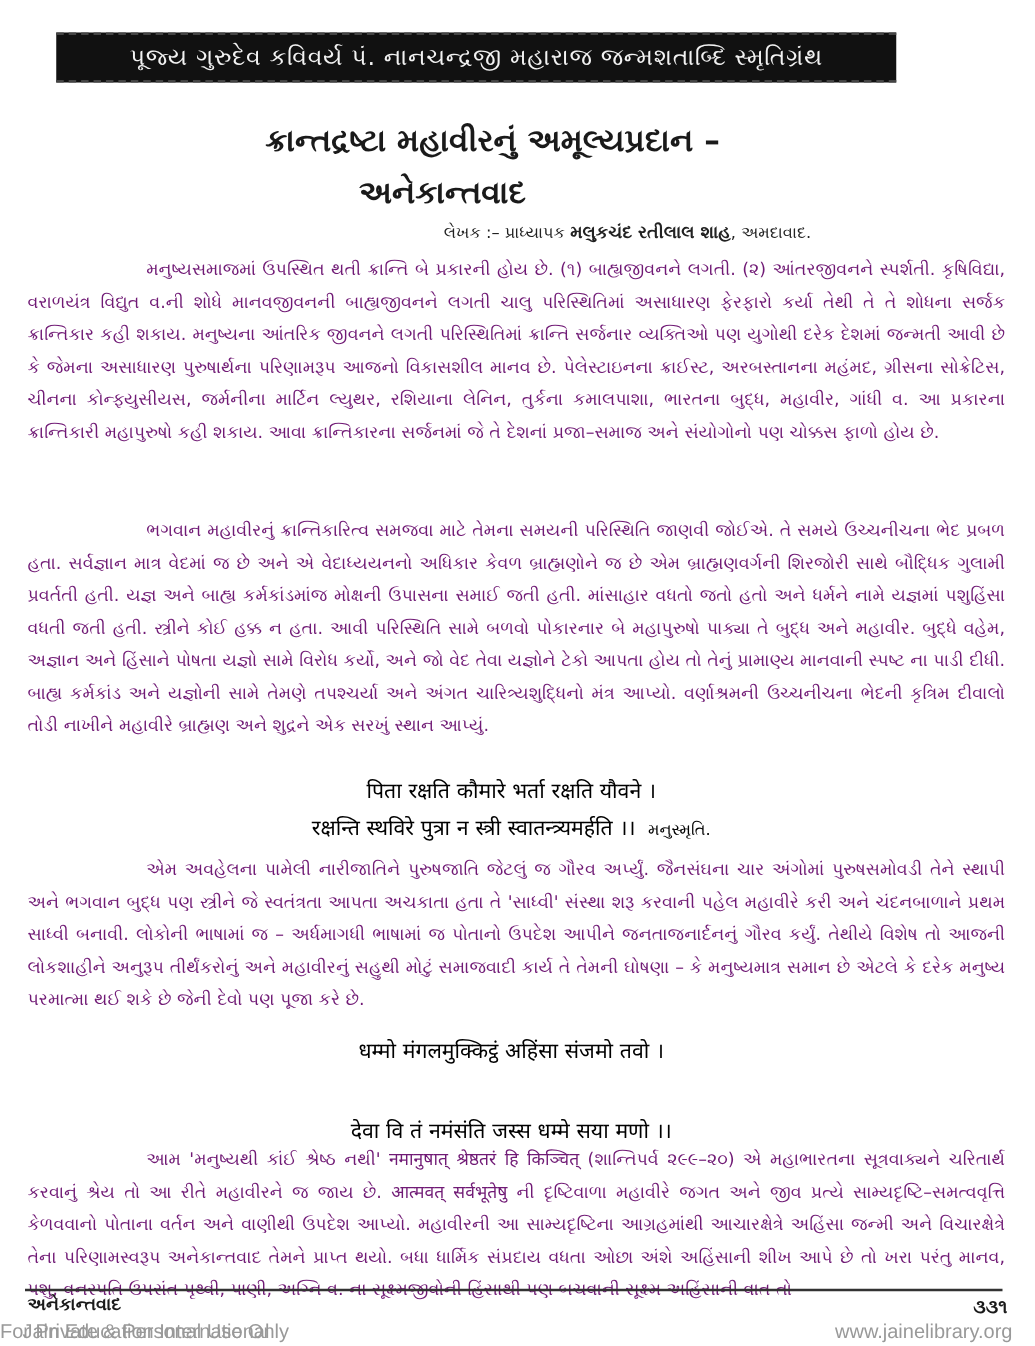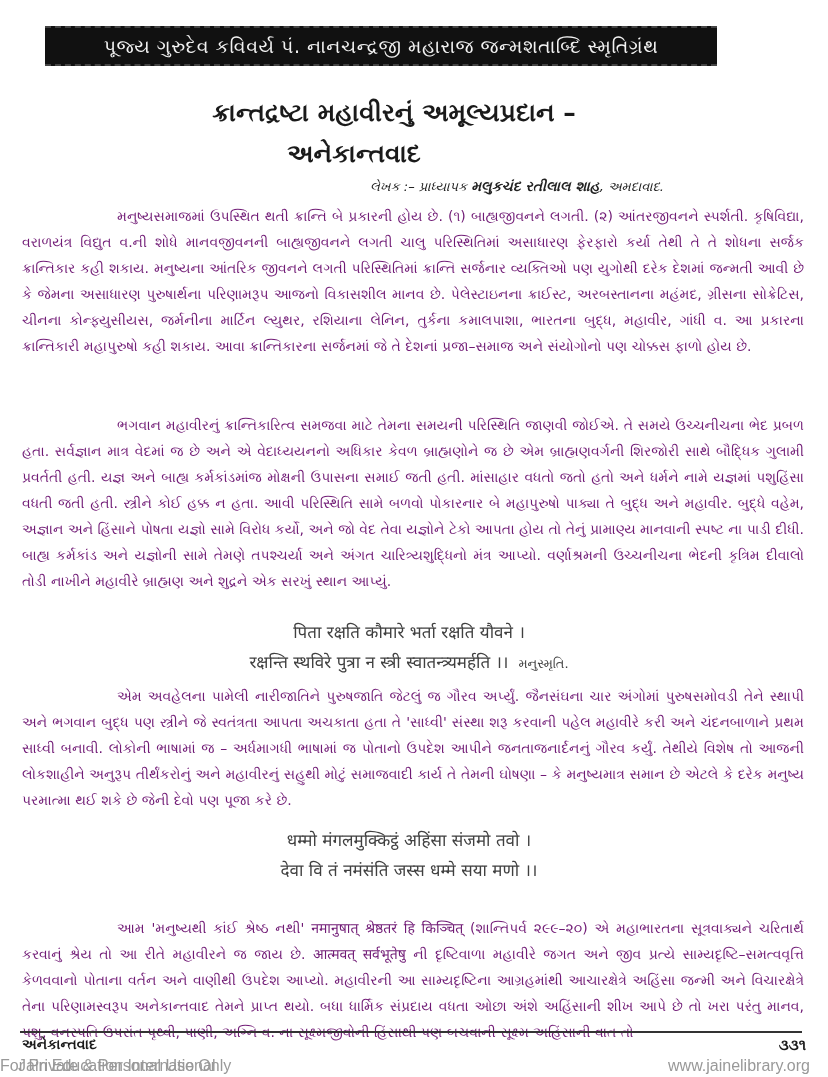--- a/index.html
+++ b/index.html
@@ -15,31 +15,31 @@
     border-top: 2px dashed #444; border-bottom: 2px dashed #444;
     box-sizing: border-box;
   }
   .title {
     position: absolute; left: 0; width: 828px; text-align: center;
     font-size: 25px; font-weight: bold; color: #1a1a1a;
   }
   .title.t1 { top: 98px; left: -20px; }
   .title.t2 { top: 139px; left: -60px; }
   .byline {
-    position: absolute; left: 370px; top: 178px; font-size: 13px; color: #222; font-style: italic;
+    position: absolute; left: 355px; top: 178px; font-size: 13px; color: #222;
   }
   .byline b { font-size: 14px; }
   .para {
     position: absolute; left: 22px; width: 782px;
     font-size: 14px; line-height: 26px; text-align: justify; color: #701a75;
   }
   .para .indent { display: inline-block; width: 95px; }
   .verse {
     position: absolute; left: 0; width: 818px; text-align: center;
-    font-family: "DejaVu Serif", serif; font-size: 17px; color: #404040;
+    font-family: "DejaVu Serif", serif; font-size: 17px; color: #000000;
   }
   .verse .src { font-family: "DejaVu Sans", sans-serif; font-size: 13px; margin-left: 10px; text-align: right; }
   .rule {
     position: absolute; left: 20px; width: 782px; top: 1031px;
     border-top: 2px solid #333;
   }
   .footer-title { position: absolute; left: 22px; top: 1036px; font-size: 14px; font-weight: bold; }
   .page-num { position: absolute; right: 22px; top: 1036px; font-size: 15px; font-weight: bold; }
   .wm { position: absolute; top: 1057px; font-family: "Liberation Sans", sans-serif; font-size: 16px; color: #999; }
   .wm.l { left: 18px; } .wm.c { left: 0; width: 728px; text-align: left; } .wm.r { right: 18px; }
@@ -68,21 +68,21 @@
 <div class="verse" style="top:620px;">पिता रक्षति कौमारे भर्ता रक्षति यौवने ।</div>
 <div class="verse" style="top:650px;">
   <span>रक्षन्ति स्थविरे पुत्रा न स्त्री स्वातन्त्र्यमर्हति ।।</span><span class="src">મનુસ્મૃતિ.</span>
 </div>
 
 <div class="para" style="top:683px;">
   <span class="indent"></span><span>એમ અવહેલના પામેલી નારીજાતિને પુરુષજાતિ જેટલું જ ગૌરવ અર્પ્યું. જૈનસંઘના ચાર અંગોમાં પુરુષસમોવડી તેને સ્થાપી અને ભગવાન બુદ્ધ પણ સ્ત્રીને જે સ્વતંત્રતા આપતા અચકાતા હતા તે 'સાધ્વી' સંસ્થા શરૂ કરવાની પહેલ મહાવીરે કરી અને ચંદનબાળાને પ્રથમ સાધ્વી બનાવી. લોકોની ભાષામાં જ – અર્ધમાગધી ભાષામાં જ પોતાનો ઉપદેશ આપીને જનતાજનાર્દનનું ગૌરવ કર્યું. તેથીયે વિશેષ તો આજની લોકશાહીને અનુરૂપ તીર્થંકરોનું અને મહાવીરનું સહુથી મોટું સમાજવાદી કાર્ય તે તેમની ઘોષણા – કે મનુષ્યમાત્ર સમાન છે એટલે કે દરેક મનુષ્ય પરમાત્મા થઈ શકે છે જેની દેવો પણ પૂજા કરે છે.</span>
 </div>
 
 <div class="verse" style="top:828px;">धम्मो मंगलमुक्किट्ठं अहिंसा संजमो तवो ।</div>
-<div class="verse" style="top:858px;text-align:center;">देवा वि तं नमंसंति जस्स धम्मे सया मणो ।।</div>
+<div class="verse" style="top:892px;text-align:center;">देवा वि तं नमंसंति जस्स धम्मे सया मणो ।।</div>
 
 <div class="para" style="top:890px;margin-top:25px;">
   <span class="indent"></span><span>આમ 'મનુષ્યથી કાંઈ શ્રેષ્ઠ નથી' नमानुषात् श्रेष्ठतरं हि किञ्चित् (શાન્તિપર્વ ૨૯૯–૨૦) એ મહાભારતના સૂત્રવાક્યને ચરિતાર્થ કરવાનું શ્રેય તો આ રીતે મહાવીરને જ જાય છે. आत्मवत् सर्वभूतेषु ની દૃષ્ટિવાળા મહાવીરે જગત અને જીવ પ્રત્યે સામ્યદૃષ્ટિ–સમત્વવૃત્તિ કેળવવાનો પોતાના વર્તન અને વાણીથી ઉપદેશ આપ્યો. મહાવીરની આ સામ્યદૃષ્ટિના આગ્રહમાંથી આચારક્ષેત્રે અહિંસા જન્મી અને વિચારક્ષેત્રે તેના પરિણામસ્વરૂપ અનેકાન્તવાદ તેમને પ્રાપ્ત થયો. બધા ધાર્મિક સંપ્રદાય વધતા ઓછા અંશે અહિંસાની શીખ આપે છે તો ખરા પરંતુ માનવ, પશુ, વનસ્પતિ ઉપરાંત પૃથ્વી, પાણી, અગ્નિ વ. ના સૂક્ષ્મજીવોની હિંસાથી પણ બચવાની સૂક્ષ્મ અહિંસાની વાત તો</span>
 </div>
 
 <div class="rule"></div>
 <div class="footer-title">અનેકાન્તવાદ</div>
 <div class="page-num">૩૩૧</div>
 <div class="wm l">Jain Education International</div>
 <div class="wm c">For Private &amp; Personal Use Only</div>

